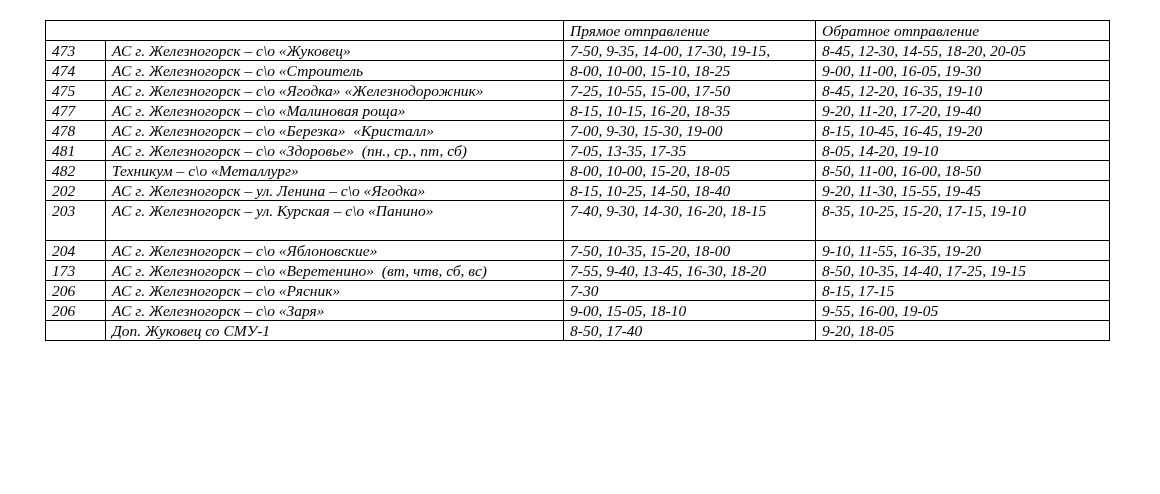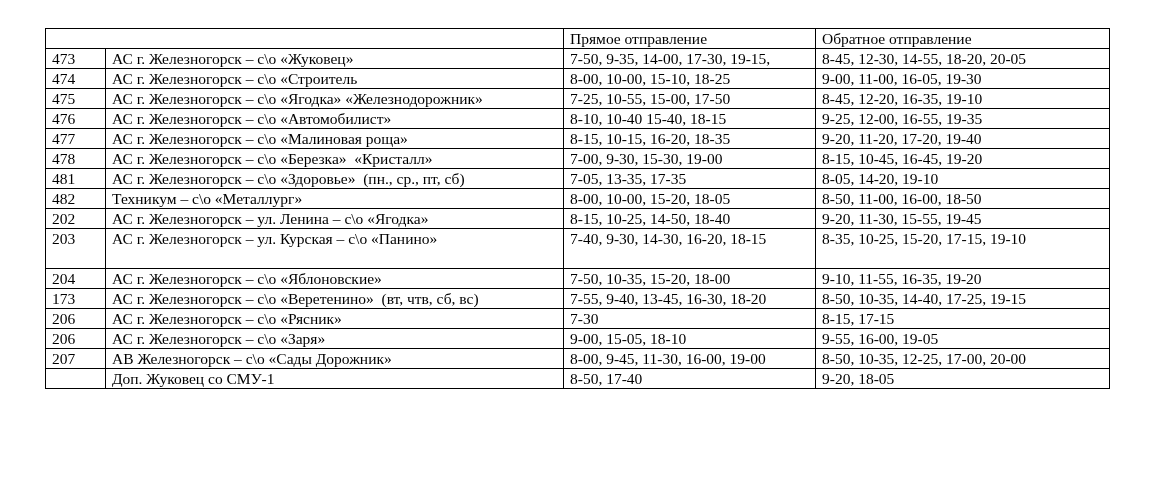--- a/index.html
+++ b/index.html
@@ -7,24 +7,25 @@
     position: relative;
     width: 1160px;
     height: 494px;
     background: #ffffff;
     font-family: "Liberation Serif", serif;
     color: #000;
   }
   table.schedule {
     position: absolute;
     left: 45px;
-    top: 28px;
+    top: 20px;
     width: 1064px;
     border-collapse: collapse;
     table-layout: fixed;
+    font-style: italic;
   }
   table.schedule td {
     border: 1px solid #000;
     font-size: 15.5px;
     font-weight: normal;
     color: #000;
     padding: 0 6px;
     height: 19px;
     line-height: 19px;
     white-space: pre;
@@ -64,26 +65,20 @@
           <td class="num">474</td>
           <td class="route">АС г. Железногорск – с\о «Строитель</td>
           <td class="times">8-00, 10-00, 15-10, 18-25</td>
           <td class="times">9-00, 11-00, 16-05, 19-30</td>
         </tr>
         <tr>
           <td class="num">475</td>
           <td class="route">АС г. Железногорск – с\о «Ягодка» «Железнодорожник»</td>
           <td class="times">7-25, 10-55, 15-00, 17-50</td>
           <td class="times">8-45, 12-20, 16-35, 19-10</td>
-        </tr>
-        <tr>
-          <td class="num">476</td>
-          <td class="route">АС г. Железногорск – с\о «Автомобилист»</td>
-          <td class="times">8-10, 10-40 15-40, 18-15</td>
-          <td class="times">9-25, 12-00, 16-55, 19-35</td>
         </tr>
         <tr>
           <td class="num">477</td>
           <td class="route">АС г. Железногорск – с\о «Малиновая роща»</td>
           <td class="times">8-15, 10-15, 16-20, 18-35</td>
           <td class="times">9-20, 11-20, 17-20, 19-40</td>
         </tr>
         <tr>
           <td class="num">478</td>
           <td class="route">АС г. Железногорск – с\о «Березка»  «Кристалл»</td>
@@ -132,26 +127,20 @@
           <td class="times">7-30</td>
           <td class="times">8-15, 17-15</td>
         </tr>
         <tr>
           <td class="num">206</td>
           <td class="route">АС г. Железногорск – с\о «Заря»</td>
           <td class="times">9-00, 15-05, 18-10</td>
           <td class="times">9-55, 16-00, 19-05</td>
         </tr>
         <tr>
-          <td class="num">207</td>
-          <td class="route">АВ Железногорск – с\о «Сады Дорожник»</td>
-          <td class="times">8-00, 9-45, 11-30, 16-00, 19-00</td>
-          <td class="times">8-50, 10-35, 12-25, 17-00, 20-00</td>
-        </tr>
-        <tr>
           <td class="num"></td>
           <td class="route">Доп. Жуковец со СМУ-1</td>
           <td class="times">8-50, 17-40</td>
           <td class="times">9-20, 18-05</td>
         </tr>
       </tbody>
   </table>
 </div>
 
 </body></html>

